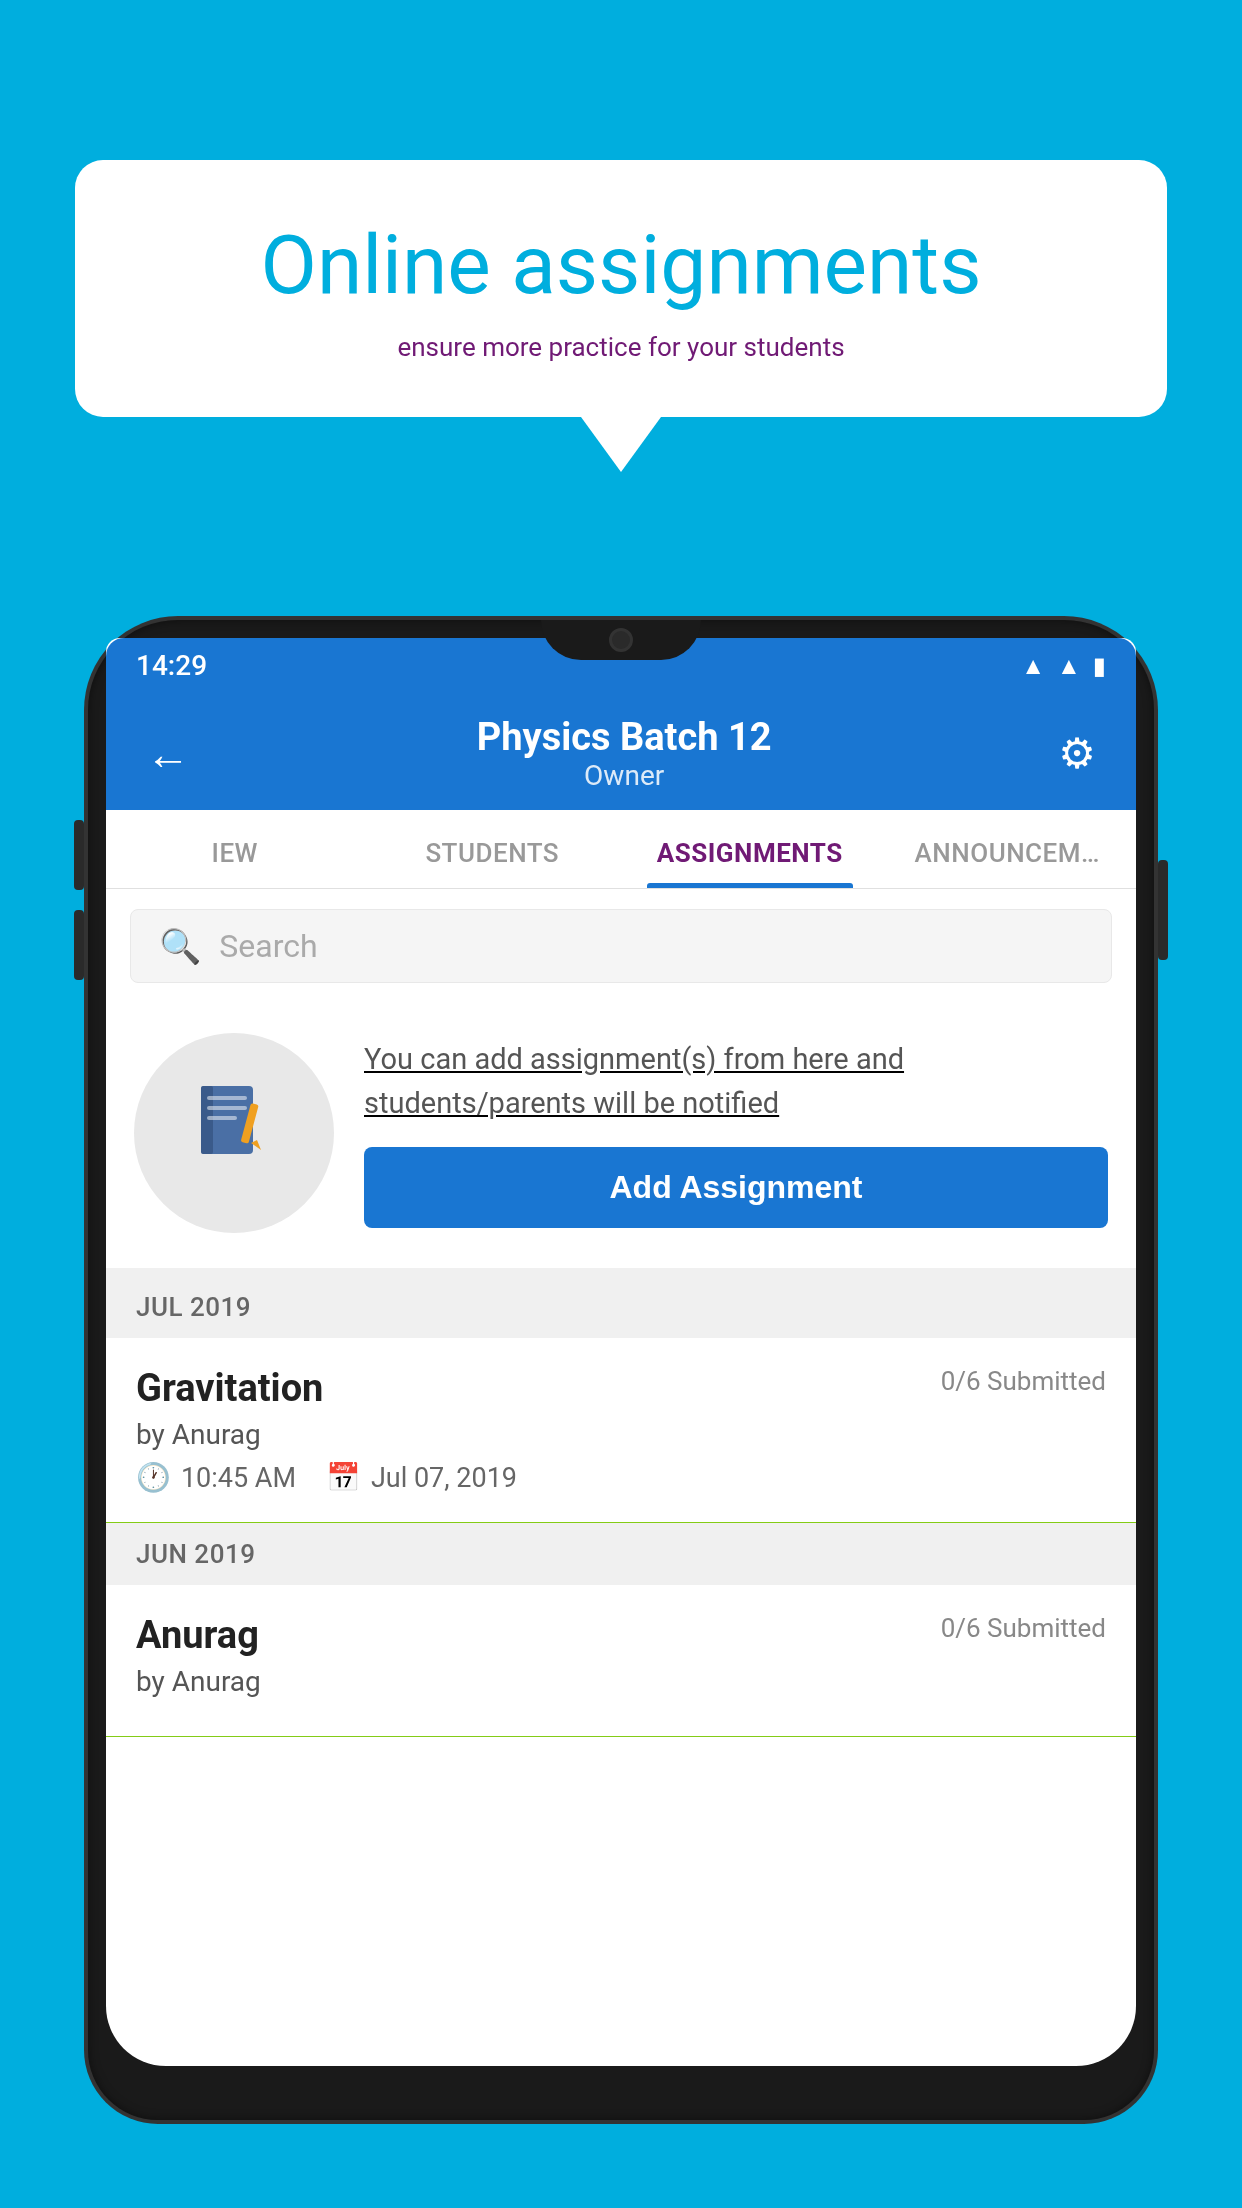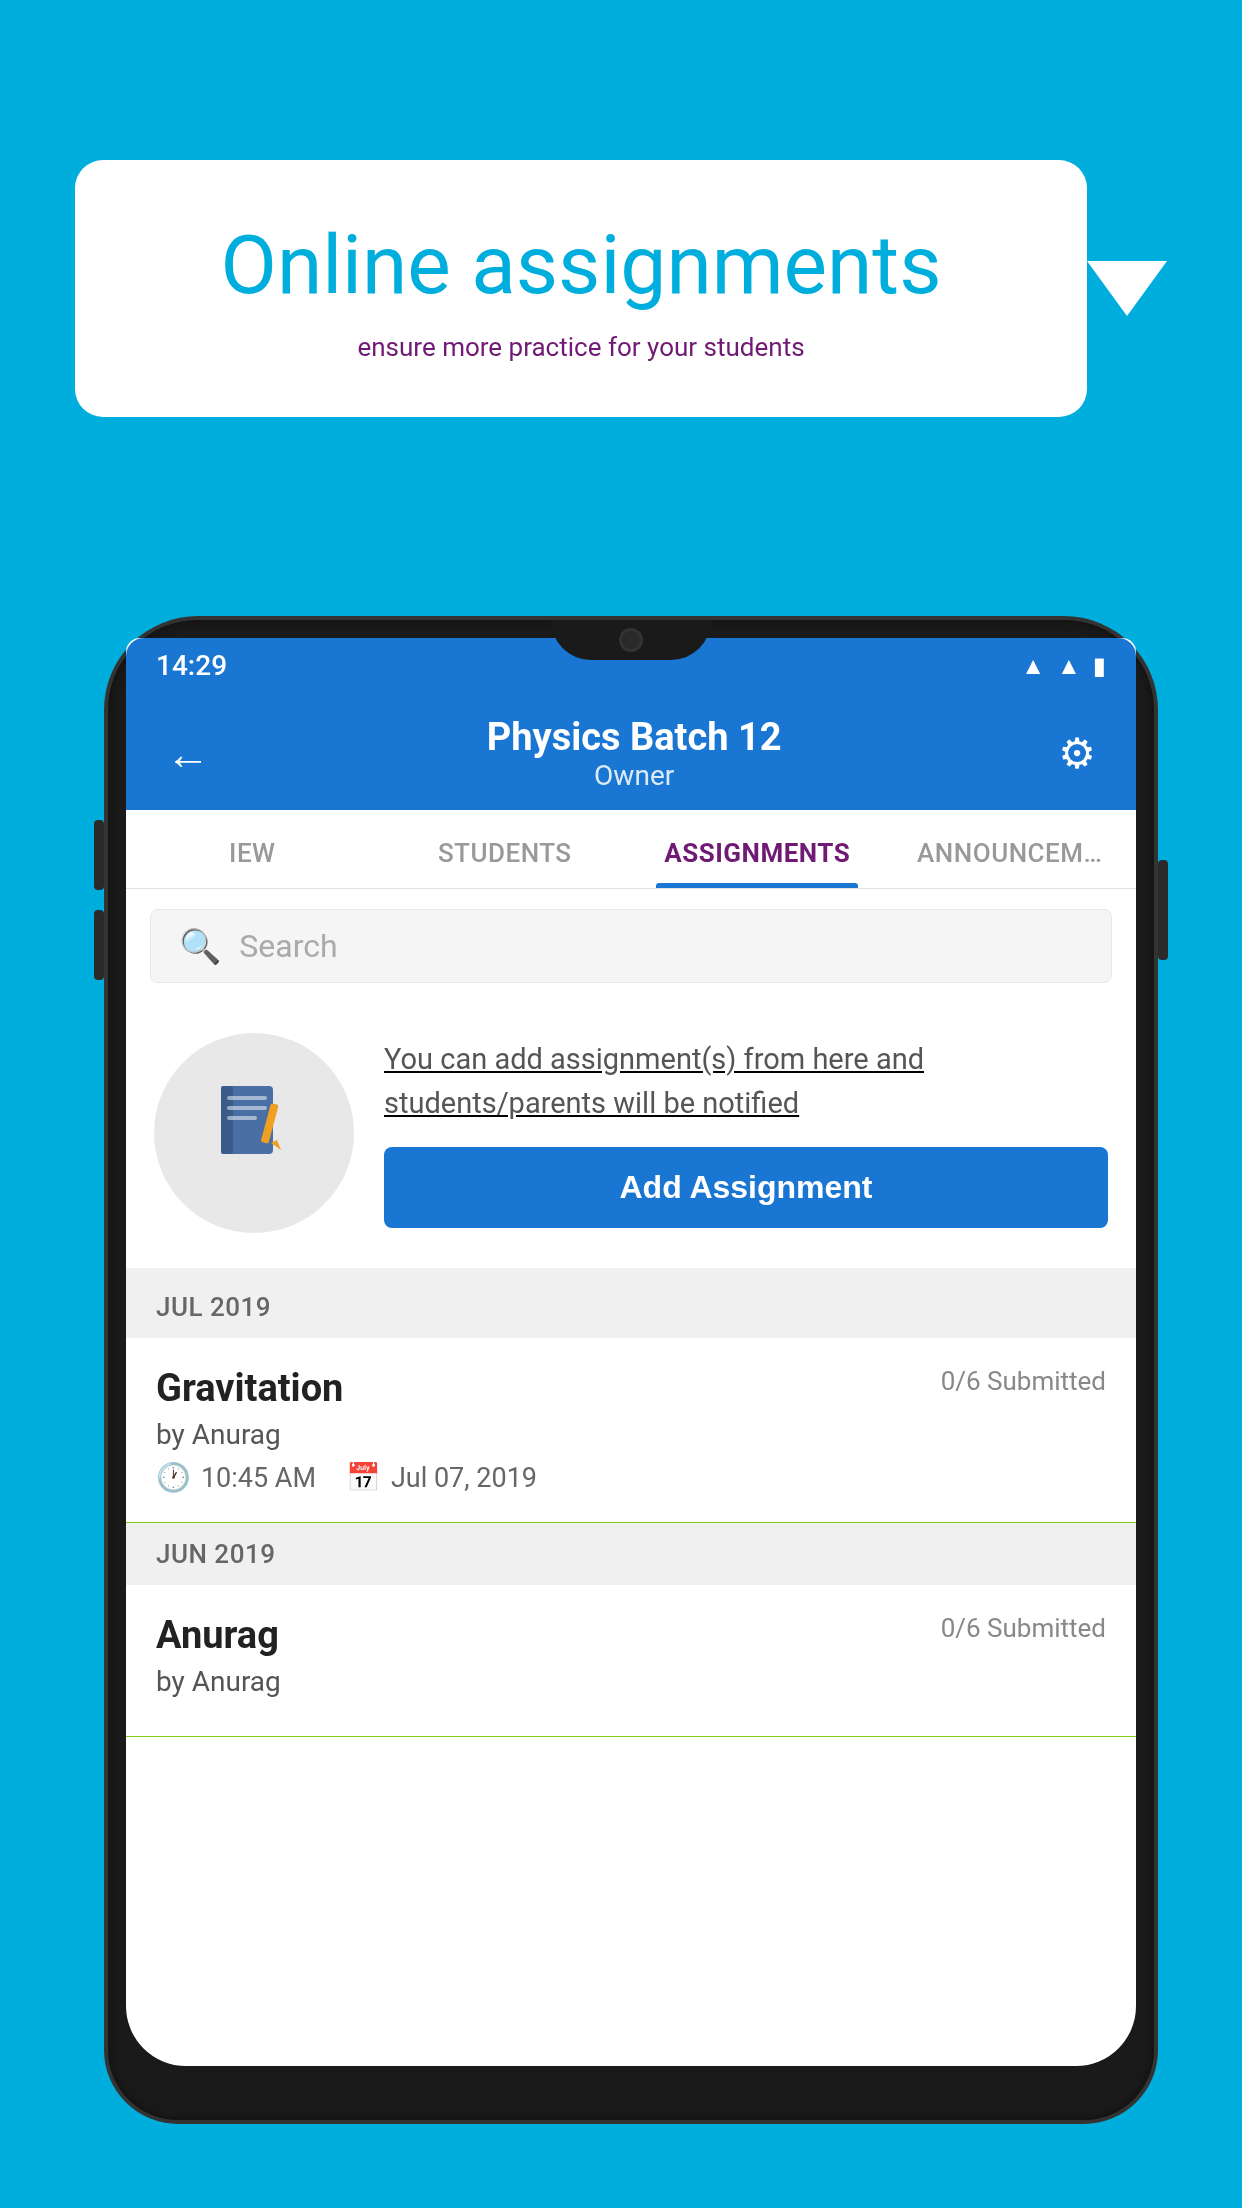--- a/index.html
+++ b/index.html
@@ -13,20 +13,21 @@
       position: relative;
     }
 
     
     .speech-bubble-wrapper {
       position: absolute;
       top: 160px;
       left: 75px;
       right: 75px;
       display: flex;
+      flex-direction: column;
       align-items: center;
     }
 
     .speech-bubble {
       background: #fff;
       border-radius: 28px;
       padding: 60px 70px 55px;
       width: 100%;
       text-align: center;
     }
@@ -53,21 +54,20 @@
       border-top: 55px solid #fff;
     }
 
     
     .phone-wrapper {
       position: absolute;
       top: 620px;
       left: 88px;
       right: 88px;
       bottom: 0;
-      margin-left: 20px;
     }
 
     .phone-outer {
       background: #1a1a1a;
       border-radius: 90px 90px 70px 70px;
       padding: 18px;
       width: 100%;
       height: 1500px;
       position: relative;
       box-shadow: 0 0 0 4px #333, inset 0 0 10px rgba(0,0,0,0.5);

